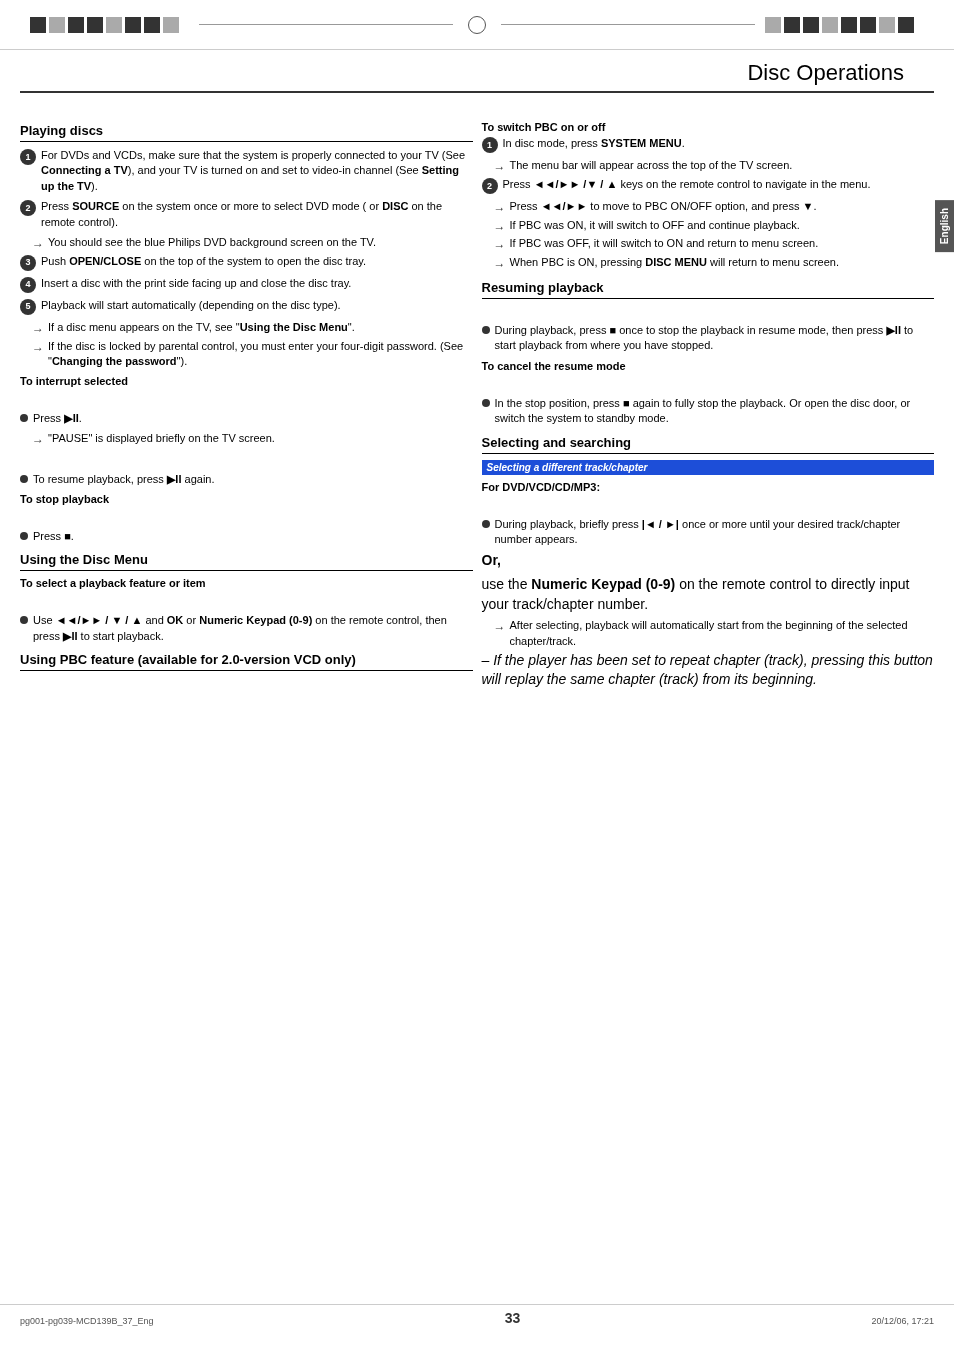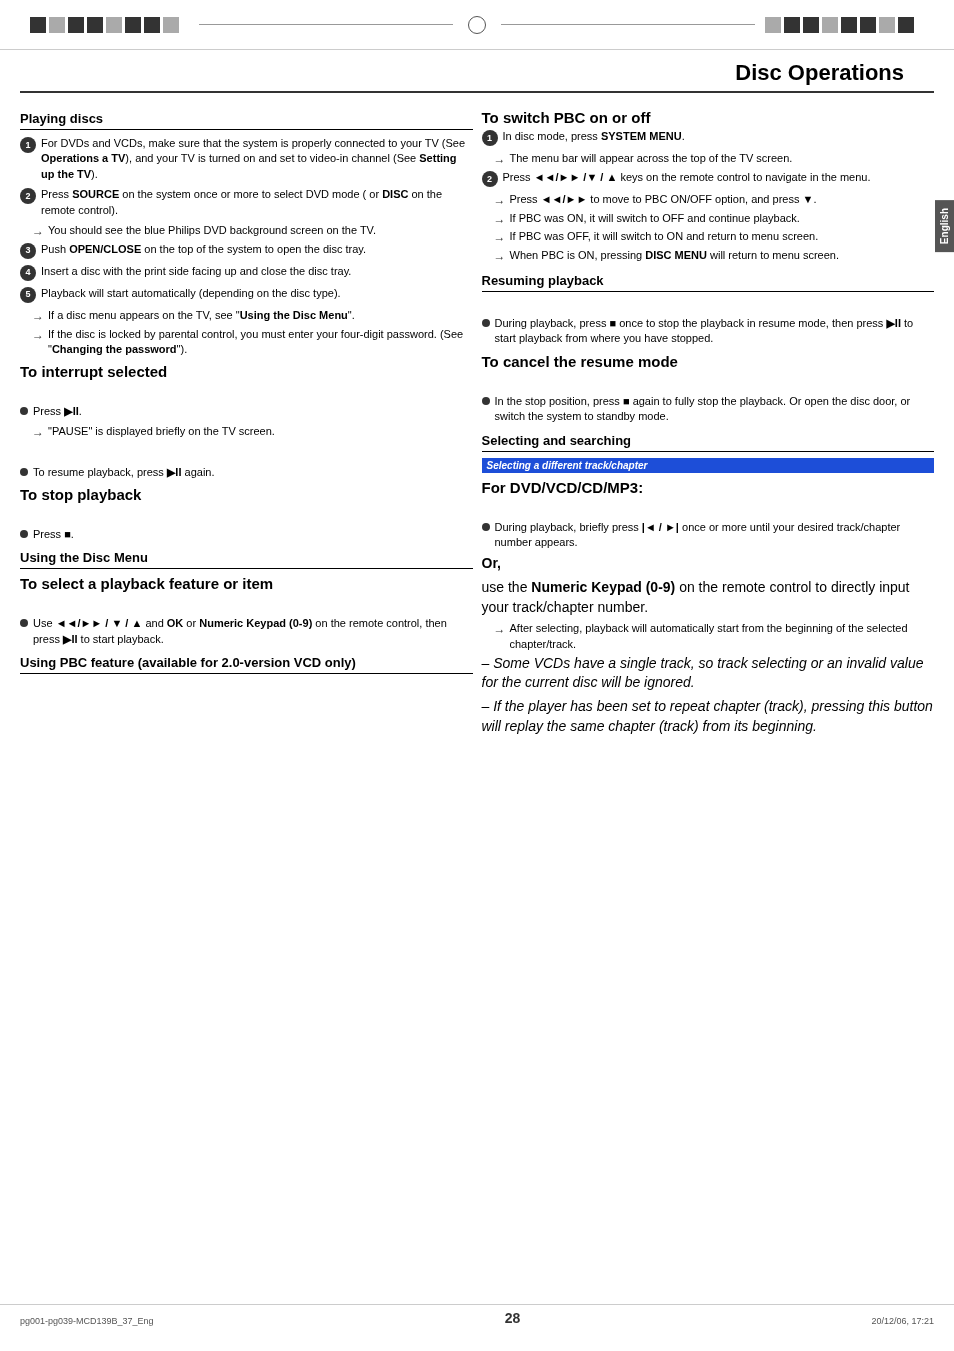--- a/index.html
+++ b/index.html
@@ -44,28 +44,28 @@
 
     
     .page-title-area {
       text-align: right;
       padding: 10px 30px 5px;
       border-bottom: 2px solid #333;
       margin: 0 20px;
     }
     .page-title {
       font-size: 22px;
-      font-weight: bold;
+      font-weight: normal;
       color: #000;
     }
 
     
     .content-wrapper {
       display: flex;
-      padding: 10px 20px;
+      padding: 22px 20px;
       gap: 9px;
     }
 
     .left-column {
       flex: 1;
       min-width: 0;
     }
 
     .right-column {
       flex: 1;
@@ -91,21 +91,21 @@
     .section-header {
       font-size: 13px;
       font-weight: bold;
       border-bottom: 1px solid #000;
       padding-bottom: 3px;
       margin-bottom: 6px;
       margin-top: 8px;
     }
 
     .sub-section-header {
-      font-size: 15px;
+      font-size: 11px;
       font-weight: bold;
       margin-top: 6px;
       margin-bottom: 3px;
     }
 
     .sub-section-header-box {
       background: #1d4ed8;
       color: #fff;
       padding: 2px 5px;
       font-size: 10px;
@@ -256,21 +256,21 @@
 
 <div class="content-wrapper">
 
   <div class="left-column">
 
     <div class="section-header">Playing discs</div>
 
     <ol class="numbered-list">
       <li>
         <span class="num-circle">1</span>
-        <span>For DVDs and VCDs, make sure that the system is properly connected to your TV (See <strong>Operations a TV</strong>), and your TV is turned on and set to video-in channel (See <strong>Setting up the TV</strong>).</span>
+        <span>For DVDs and VCDs, make sure that the system is properly connected to your TV (See <strong>Connecting a TV</strong>), and your TV is turned on and set to video-in channel (See <strong>Setting up the TV</strong>).</span>
       </li>
       <li>
         <span class="num-circle">2</span>
         <span>Press <strong>SOURCE</strong> on the system once or more to select DVD mode ( or <strong>DISC</strong> on the remote control).</span>
       </li>
     </ol>
     <div class="arrow-item">
       <span class="arrow">→</span>
       <span>You should see the blue Philips DVD background screen on the TV.</span>
     </div>
@@ -402,23 +402,22 @@
       </li>
     </ul>
 
     <p class="body-text"><strong>Or,</strong></p>
     <p class="body-text">use the <strong>Numeric Keypad (0-9)</strong> on the remote control to directly input your track/chapter number.</p>
     <div class="arrow-item">
       <span class="arrow">→</span>
       <span>After selecting, playback will automatically start from the beginning of the selected chapter/track.</span>
     </div>
 
-    <p class="body-text"><em>–  <em>Some</em> VCDs have a single track, so track selecting or an invalid value for the current disc will be ignored.</em></p>
     <p class="body-text"><em>–  If the player has been set to repeat chapter (track), pressing this button will replay the same chapter (track) from its beginning.</em></p>
 
   </div>
 </div>
 
 <div class="page-footer">
   <span>pg001-pg039-MCD139B_37_Eng</span>
-  <span class="footer-center">28</span>
+  <span class="footer-center">33</span>
   <span>20/12/06, 17:21</span>
 </div>
 
 </body></html>

